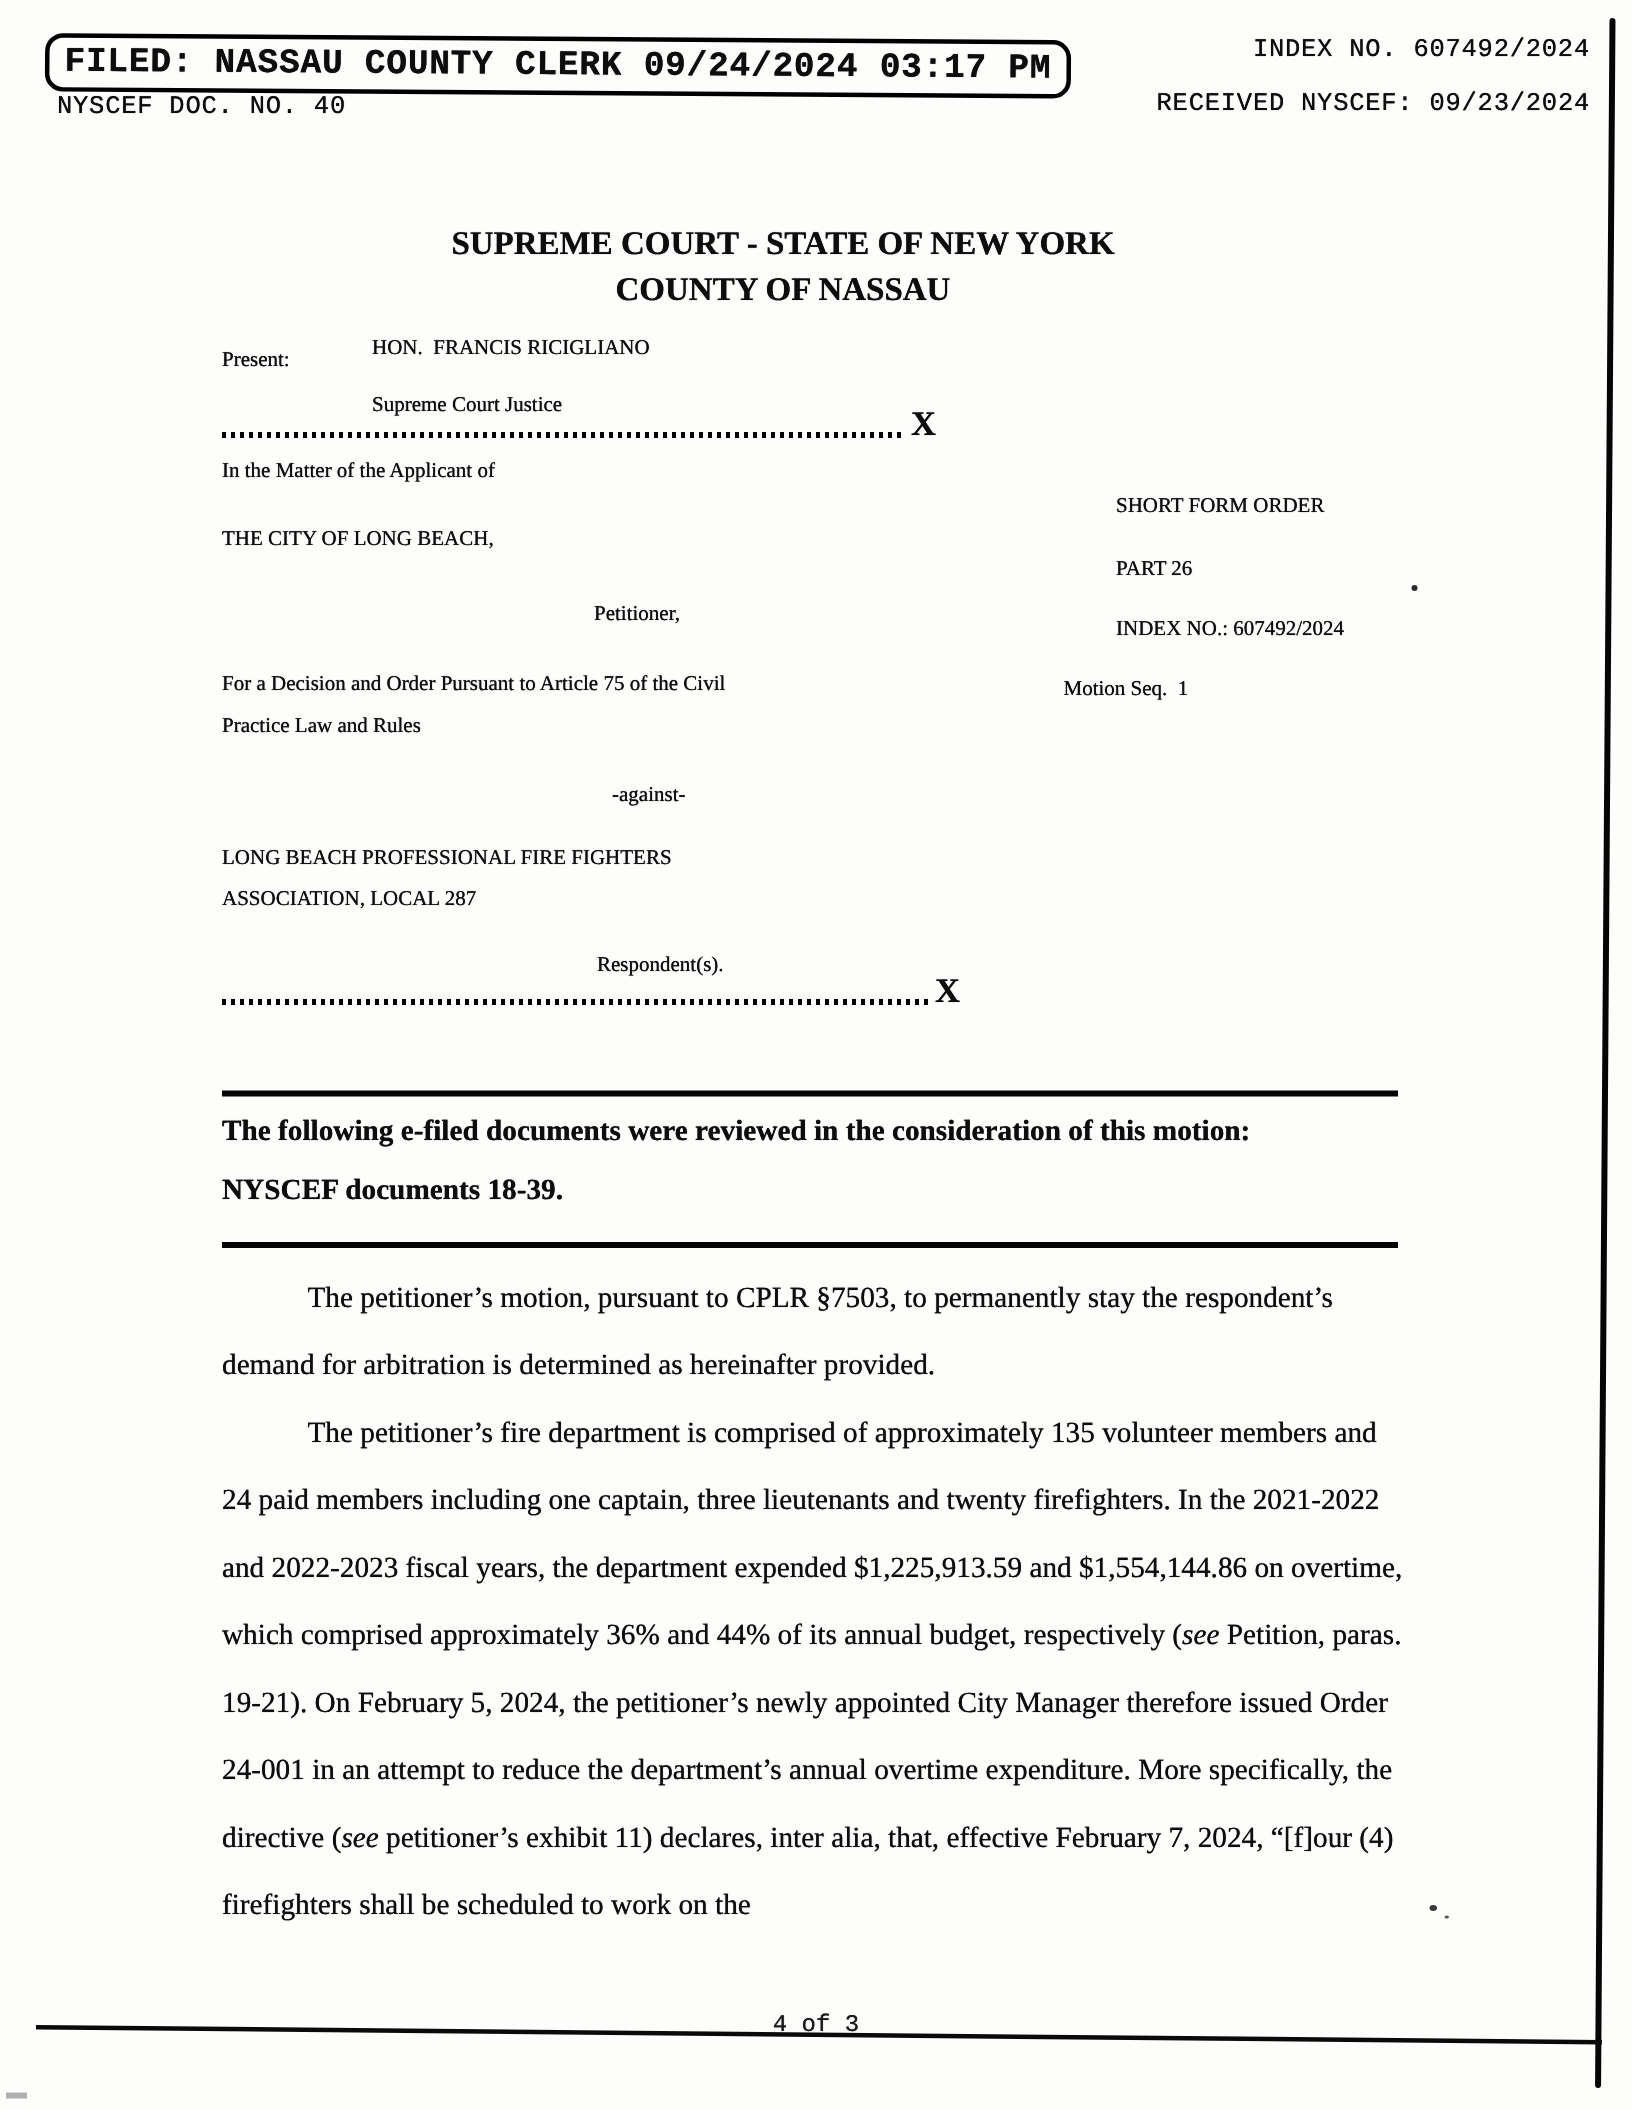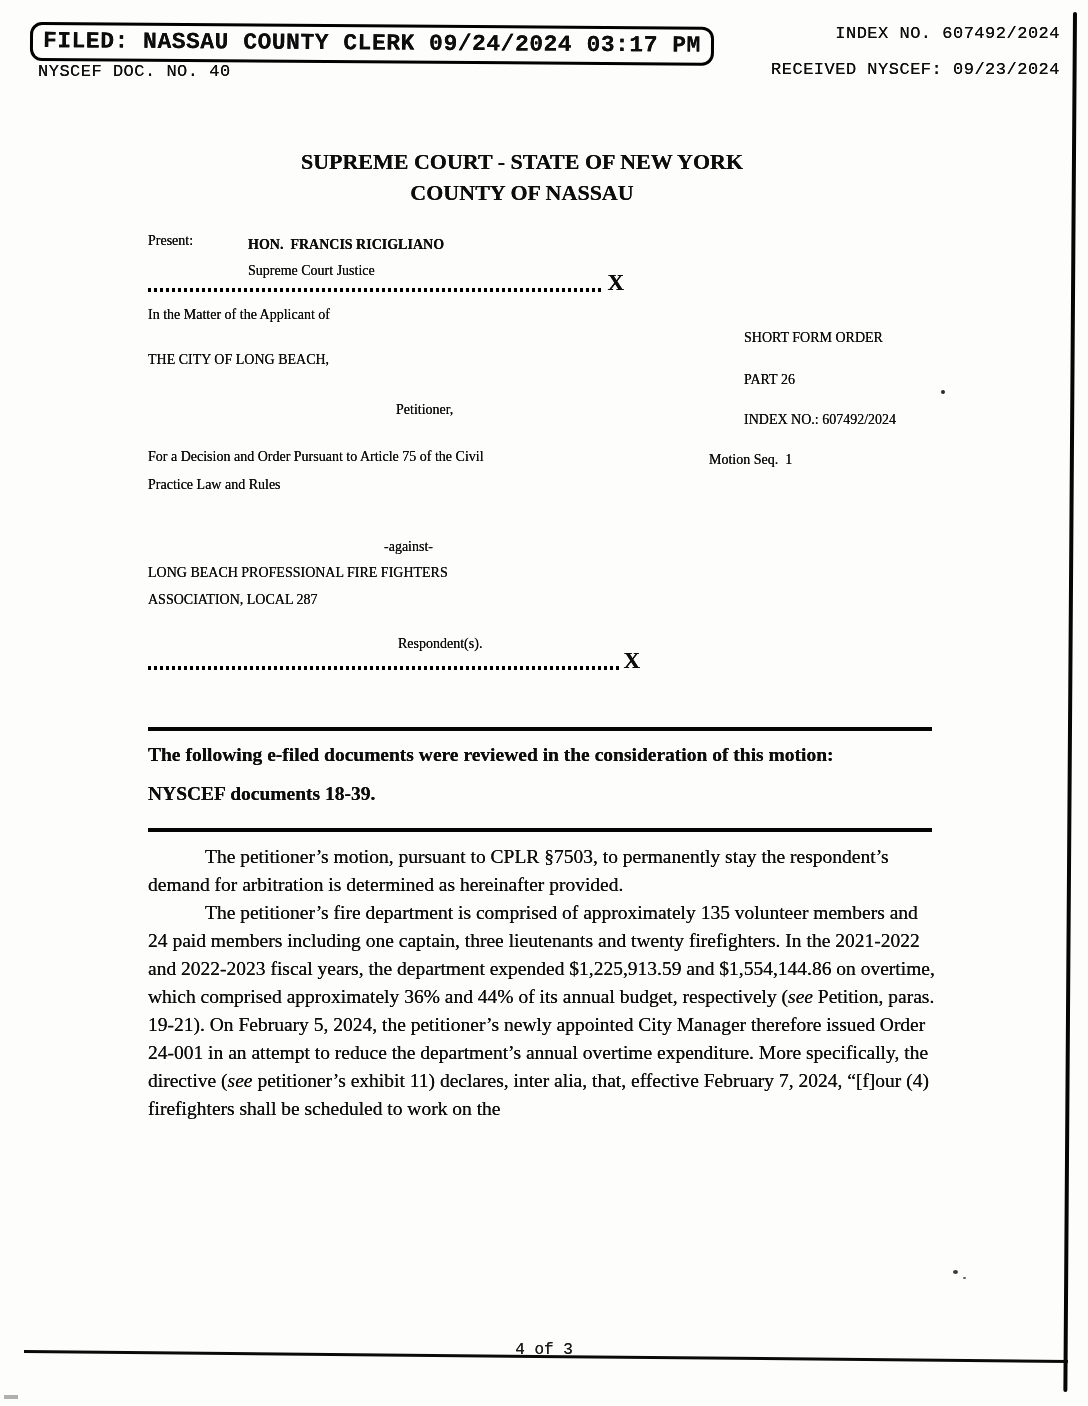--- a/index.html
+++ b/index.html
@@ -27,58 +27,58 @@
   .hdr-right1{top:24px;right:28px;font-size:17px;letter-spacing:0.5px;}
   .hdr-right2{top:60px;right:28px;font-size:17px;letter-spacing:0.5px;}
 
   
   .court-title{left:0;top:146px;width:1044px;text-align:center;
     font-size:22px;line-height:31px;font-weight:600;white-space:normal;}
 
   
   .t20{font-size:14px;}
   .present-label{left:148px;top:233px;}
-  .judge-name{left:248px;top:237px;font-weight:bold;}
+  .judge-name{left:248px;top:225px;}
   .judge-title{left:248px;top:263px;}
 
   
   .x-line{position:absolute;display:flex;align-items:flex-end;height:26px;}
   .x-line .dots{flex:1;height:4px;margin-bottom:2px;
     background:repeating-linear-gradient(90deg,#000 0 3px,transparent 3px 6px);}
   .x-line .xmark{font-size:23px;line-height:22px;margin-left:3px;font-weight:600;}
   .x-top{left:148px;top:268px;width:476px;}
   .x-bottom{left:148px;top:646px;width:492px;}
 
   
   .cap-matter{left:148px;top:307px;}
   .cap-pet-name{left:148px;top:352px;}
   .cap-pet-label{left:396px;top:402px;}
   .cap-desc1{left:148px;top:449px;}
   .cap-desc2{left:148px;top:477px;}
-  .cap-against{left:384px;top:523px;margin-top:16px;}
+  .cap-against{left:408px;top:523px;}
   .cap-resp1{left:148px;top:565px;}
   .cap-resp2{left:148px;top:592px;}
   .cap-resp-label{left:398px;top:636px;}
 
   
   .cap-order{left:744px;top:330px;font-weight:normal;}
   .cap-part{left:744px;top:372px;}
   .cap-index{left:744px;top:412px;}
   .cap-motion{left:709px;top:452px;}
 
   
   .rule{position:absolute;left:148px;width:784px;height:3.5px;background:#050505;}
   .rule-top{top:727px;}
   .rule-bottom{top:828px;}
   .note1{left:148px;top:744px;font-size:19.5px;font-weight:bold;}
   .note2{left:148px;top:783px;font-size:19.5px;font-weight:bold;}
 
   
   .body-text{position:absolute;left:148px;top:843px;width:792px;
-    font-size:19.5px;line-height:28px;text-align:left;}
+    font-size:19.5px;line-height:45px;text-align:left;}
   .body-text p{margin:0;text-indent:57px;}
   .see{font-style:italic;}
 
   .page-label{left:0;top:1192px;width:1088px;text-align:center;font-size:19.5px;}
 
   
   .footer-rule{position:absolute;left:24px;top:1350px;width:1044px;height:3px;
     background:#0a0a0a;transform:rotate(0.55deg);transform-origin:left center;z-index:3;}
   .footer-ind{left:0;top:1341px;width:1088px;text-align:center;
     font-size:16px;color:#1b1b1b;z-index:2;}

